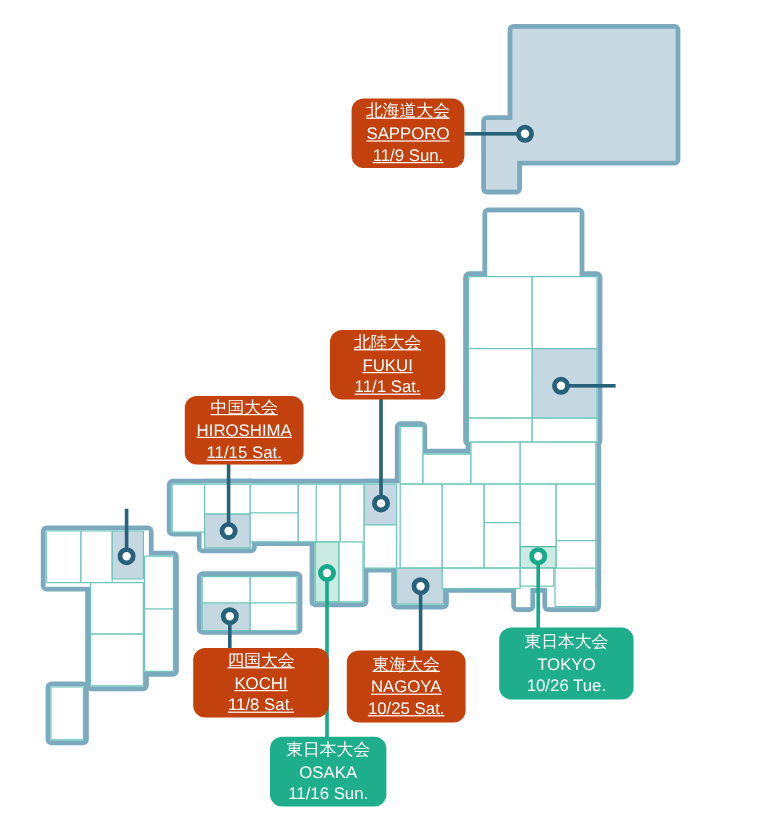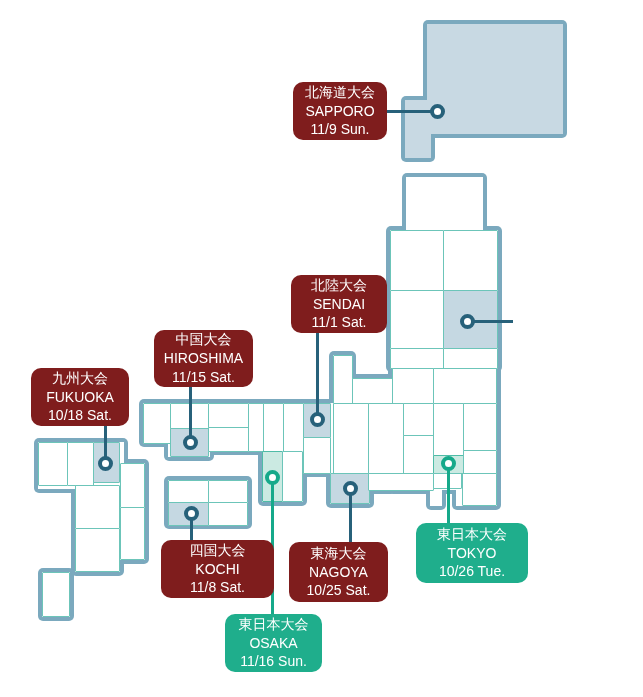--- a/index.html
+++ b/index.html
@@ -11,21 +11,21 @@
   .cell.hl{background:#C5D8E2;}
   .cell.hlg{background:#CBEAE2;border-color:#4FBCA7;}
   .line{position:absolute;}
   .line.dark{background:#27617A;}
   .line.green{background:#16A98A;}
   .pin{position:absolute;width:15px;height:15px;border-radius:50%;background:#FFFFFF;box-sizing:border-box;z-index:5;}
   .pin.dark{border:4px solid #27617A;}
   .pin.green{border:4px solid #16A98A;}
   .label{position:absolute;display:flex;flex-direction:column;align-items:center;justify-content:center;
          color:#FFFFFF;border-radius:10px;font-size:14px;line-height:1.34;text-align:center;z-index:6;}
-  .label.dark{background:#7f1d1d;}
+  .label.dark{background:#c2410c;text-decoration:underline;}
   .label.green{background:#1FAE8C;}
 </style>
 </head>
 <body>
 
 <div id="map">
 
   <div class="blk" style="left:401px;top:96px;width:34px;height:66px"></div>
   <div class="blk" style="left:423px;top:20px;width:144px;height:118px"></div>
   <div class="blk" style="left:402px;top:173px;width:85px;height:61px"></div>
@@ -137,34 +137,29 @@
   <div class="pin dark" style="left:183.5px;top:505.5px"></div>
   <div class="pin dark" style="left:342.5px;top:480.5px"></div>
   <div class="pin green" style="left:264.5px;top:469.5px"></div>
   <div class="pin green" style="left:440.5px;top:455.5px"></div>
 
   <div class="label dark" style="left:293px;top:82px;width:94px;height:58px">
     <span>北海道大会</span>
     <span>SAPPORO</span>
     <span>11/9 Sun.</span>
   </div>
-  <div class="label dark" style="left:291px;top:275px;width:96px;height:58px">
+  <div class="label dark" style="left:275px;top:275px;width:96px;height:58px">
     <span>北陸大会</span>
-    <span>SENDAI</span>
+    <span>FUKUI</span>
     <span>11/1 Sat.</span>
   </div>
   <div class="label dark" style="left:154px;top:330px;width:99px;height:57px">
     <span>中国大会</span>
     <span>HIROSHIMA</span>
     <span>11/15 Sat.</span>
-  </div>
-  <div class="label dark" style="left:31px;top:368px;width:98px;height:58px">
-    <span>九州大会</span>
-    <span>FUKUOKA</span>
-    <span>10/18 Sat.</span>
   </div>
   <div class="label dark" style="left:161px;top:540px;width:113px;height:58px">
     <span>四国大会</span>
     <span>KOCHI</span>
     <span>11/8 Sat.</span>
   </div>
   <div class="label dark" style="left:289px;top:542px;width:99px;height:60px">
     <span>東海大会</span>
     <span>NAGOYA</span>
     <span>10/25 Sat.</span>

